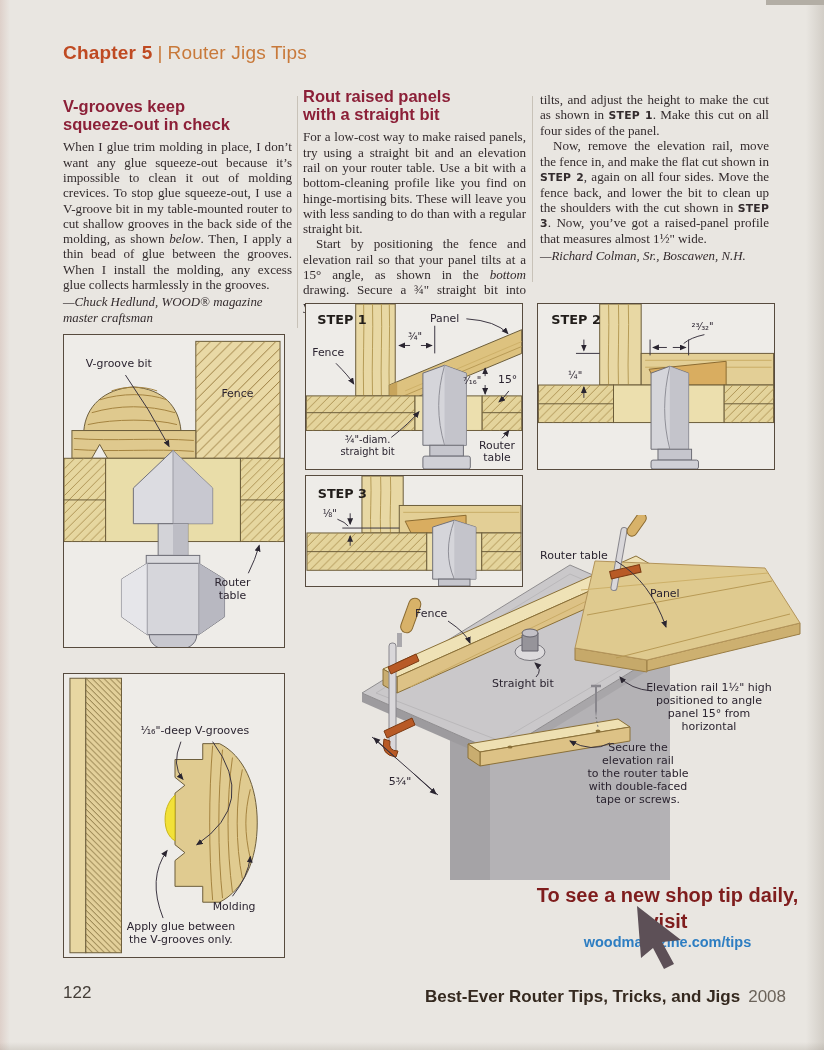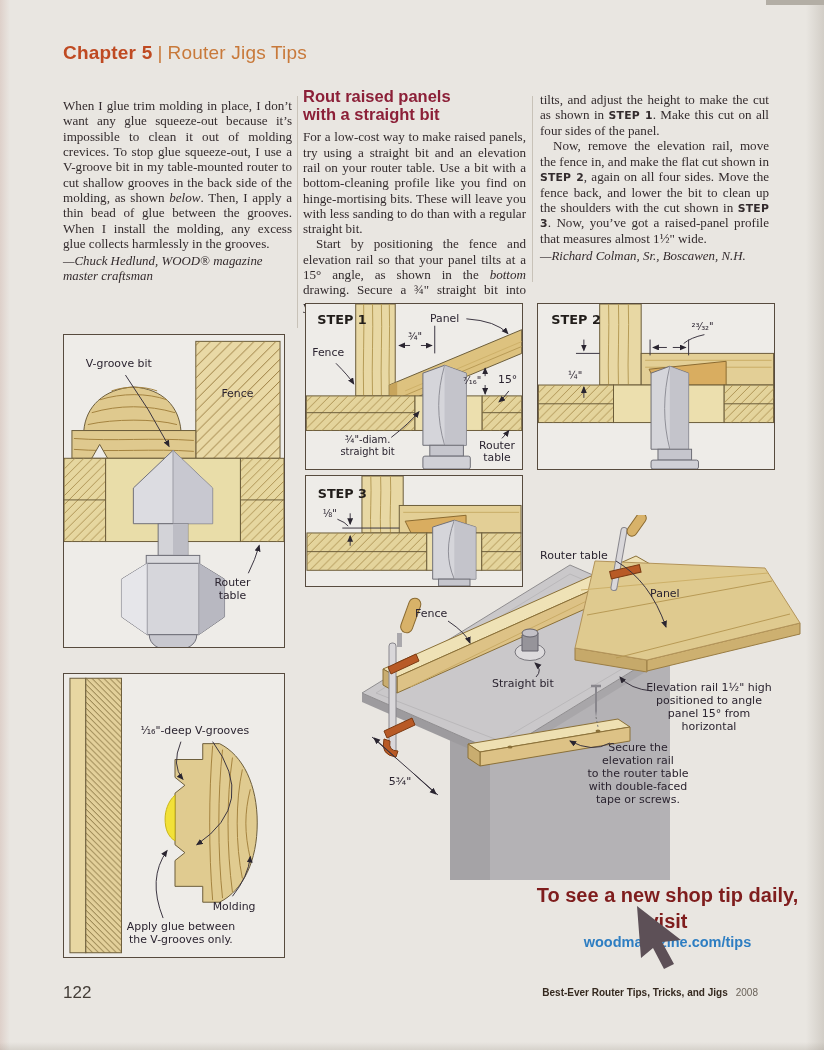--- a/index.html
+++ b/index.html
@@ -52,41 +52,42 @@
   .dimline{stroke:#3a3440;stroke-width:1;}
 
   #promo{position:absolute;left:535px;top:882px;width:265px;text-align:center;
         font-family:"Liberation Sans",sans-serif;}
   .promo-line{font-size:20px;font-weight:bold;color:#7f1d1d;line-height:1.3;}
   .promo-link{font-size:14.5px;font-weight:bold;color:var(--link-blue,#2e7ec2);cursor:pointer;}
   #cursor{position:absolute;left:633px;top:906px;width:60px;height:64px;}
 
   #page-num{position:absolute;left:63px;top:983px;font-family:"Liberation Sans",sans-serif;
         font-size:17px;color:#433c36;}
-  #footer-right{position:absolute;right:66px;top:987px;font-family:"Liberation Sans",sans-serif;
-        font-size:10px;font-weight:bold;color:#35291f;}
+  #footer-right{position:absolute;right:38px;top:987px;font-family:"Liberation Sans",sans-serif;
+        font-size:17px;font-weight:bold;color:#35291f;}
   #footer-right .year{font-weight:normal;color:#6b635a;margin-left:8px;}
 </style>
 </head>
 <body>
 
 <div class="page">
   <div class="edge-left"></div>
   <div class="edge-right"></div>
   <div class="edge-topright"></div>
   <div class="edge-bottom"></div>
 
   <header class="chapter">
     <span class="chapter-num">Chapter 5</span><span class="chapter-div">|</span><span class="chapter-title">Router Jigs Tips</span>
   </header>
 
   <div class="colrule" id="rule1"></div>
   <div class="colrule" id="rule2"></div>
 
   <section class="col" id="col1">
+    <h2 class="art-title"><span>V-grooves keep</span><br><span>squeeze-out in check</span></h2>
     <p class="body"><span>When I glue trim molding in place, I don’t want any glue squeeze-out because it’s impossible to clean it out of molding crevices. To stop glue squeeze-out, I use a V-groove bit in my table-mounted router to cut shallow grooves in the back side of the molding, as shown </span><span class="seg-i">below</span><span>. Then, I apply a thin bead of glue between the grooves. When I install the molding, any excess glue collects harmlessly in the grooves.</span></p>
     <p class="attr"><span>—Chuck Hedlund, WOOD® magazine</span><br><span>master craftsman</span></p>
   </section>
 
   <section class="col" id="col2">
     <h2 class="art-title"><span>Rout raised panels</span><br><span>with a straight bit</span></h2>
     <p class="body">For a low-cost way to make raised panels, try using a straight bit and an elevation rail on your router table. Use a bit with a bottom-cleaning profile like you find on hinge-mortising bits. These will leave you with less sanding to do than with a regular straight bit.</p>
     <p class="body indent"><span>Start by positioning the fence and elevation rail so that your panel tilts at a 15° angle, as shown in the </span><span class="seg-i">bottom</span><span> drawing. Secure a ¾" straight bit into your</span></p>
   </section>
 

